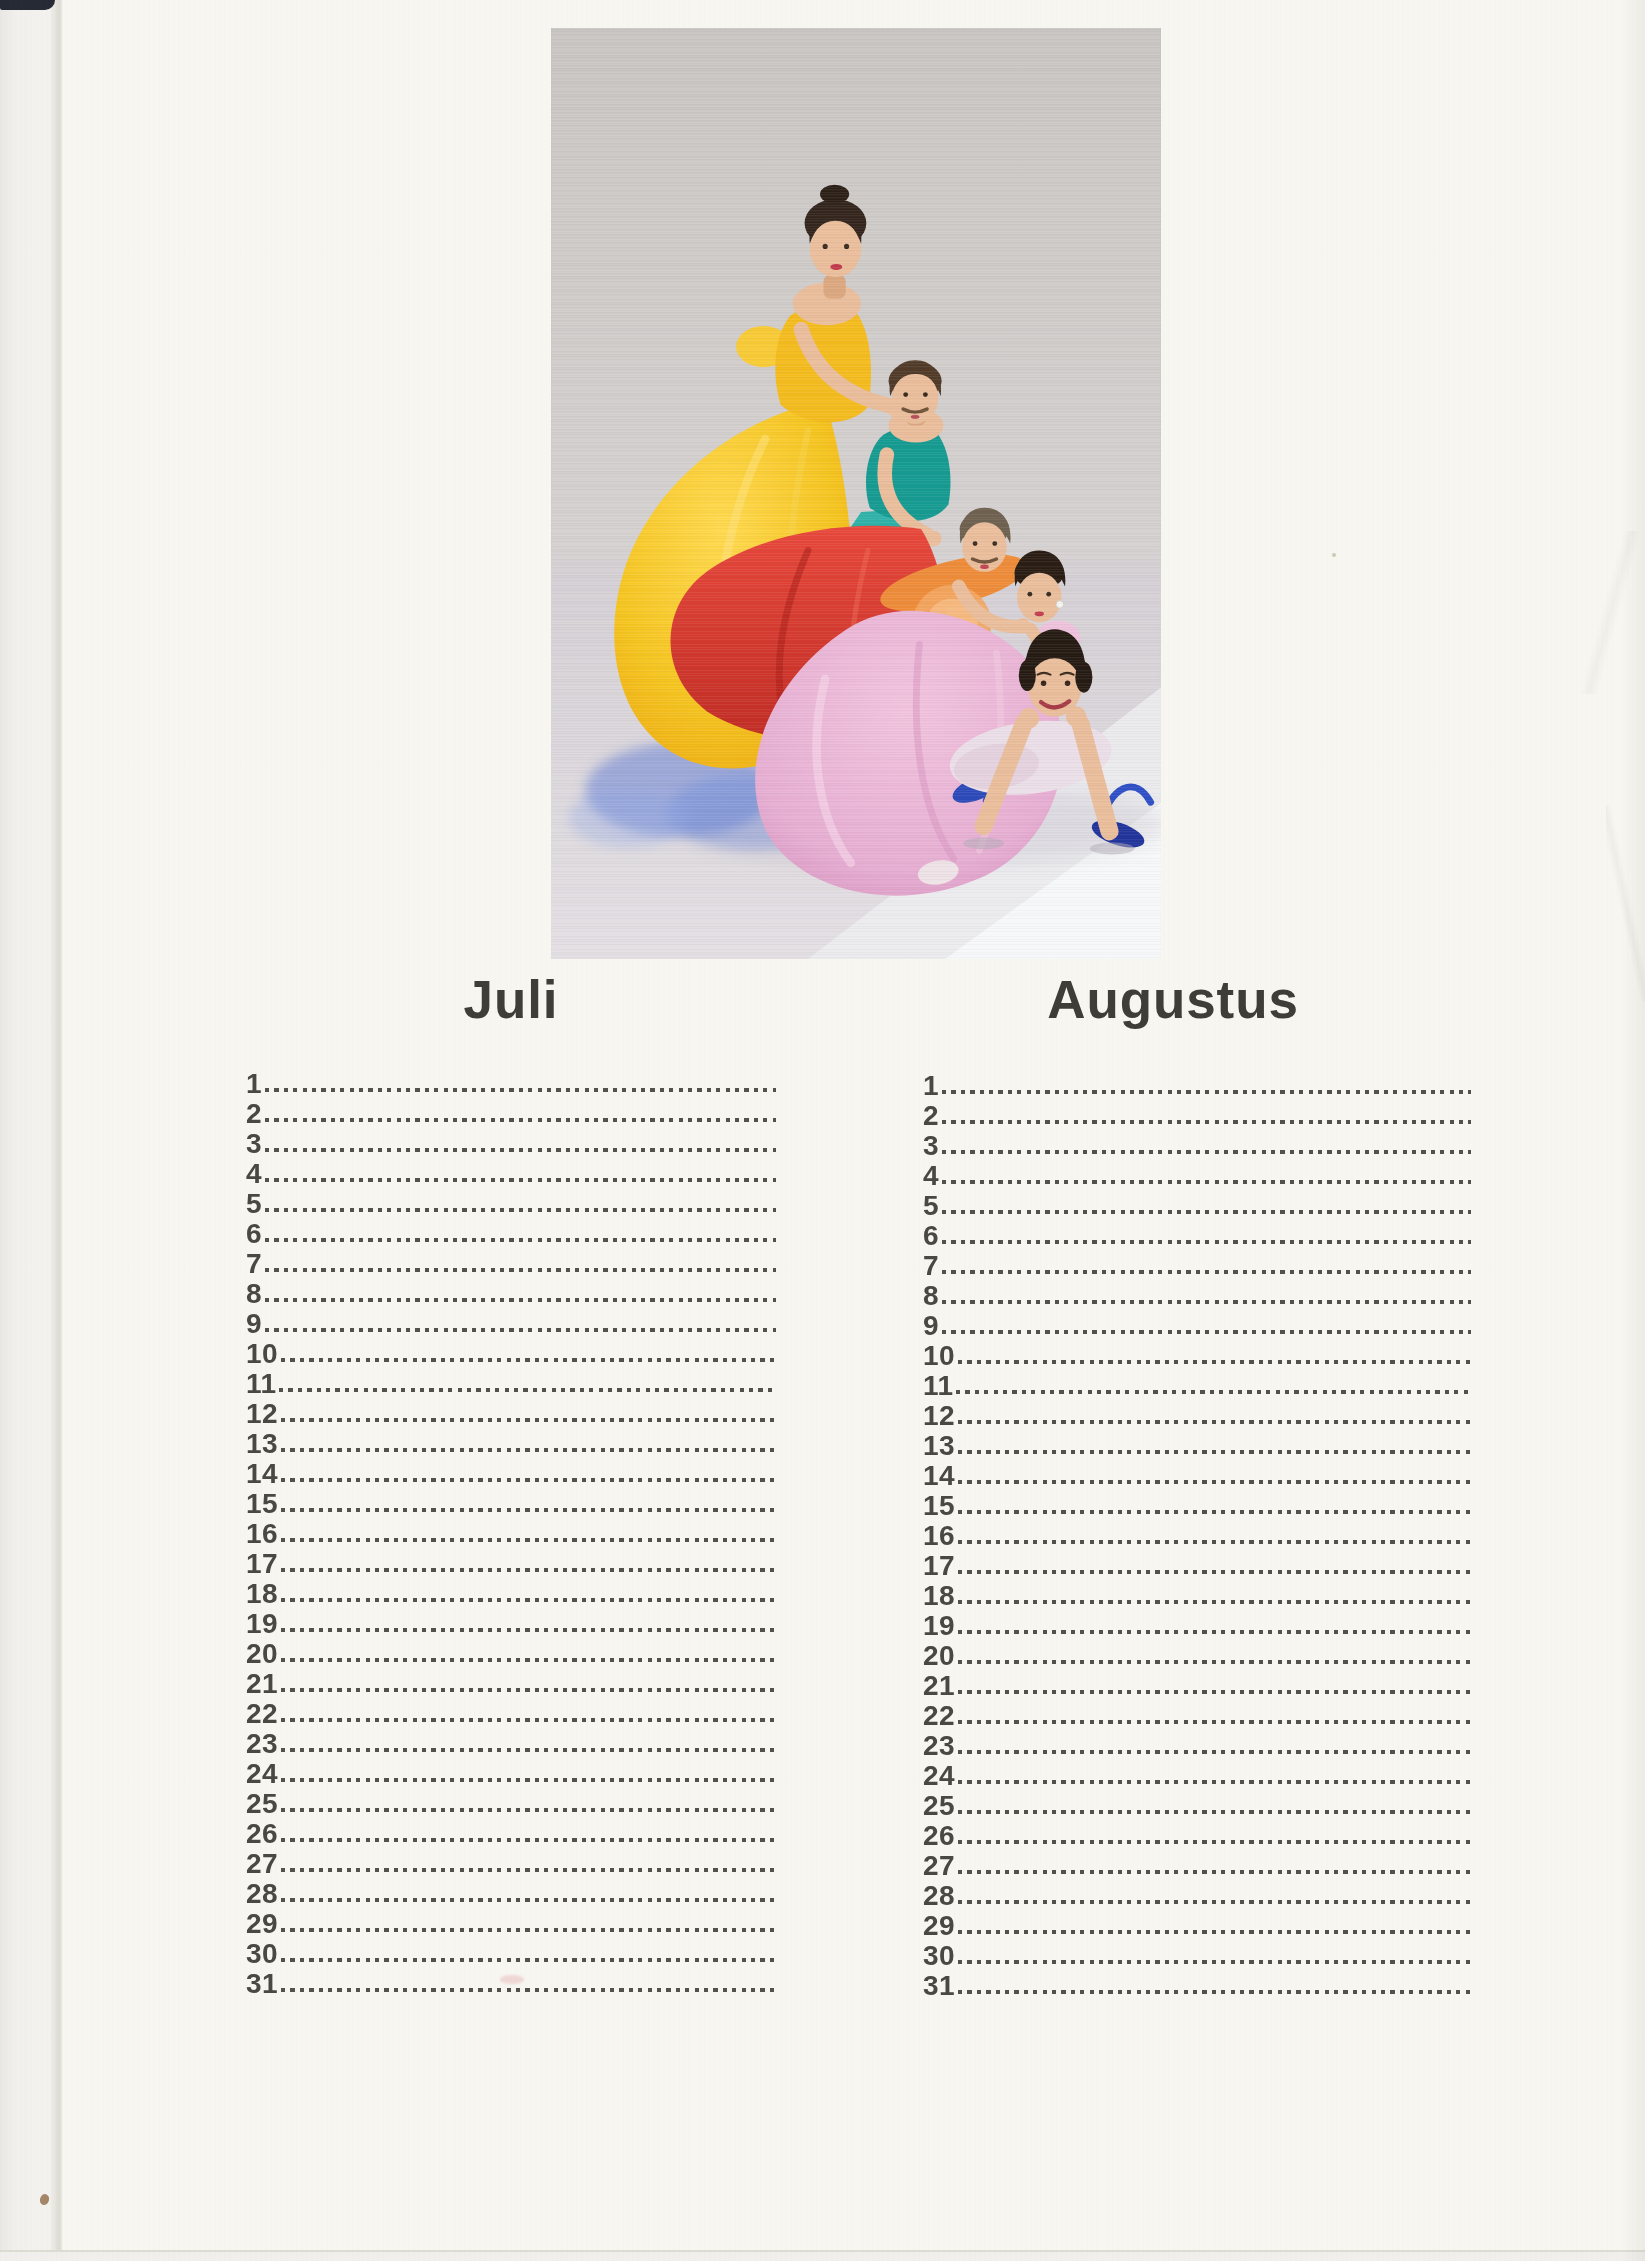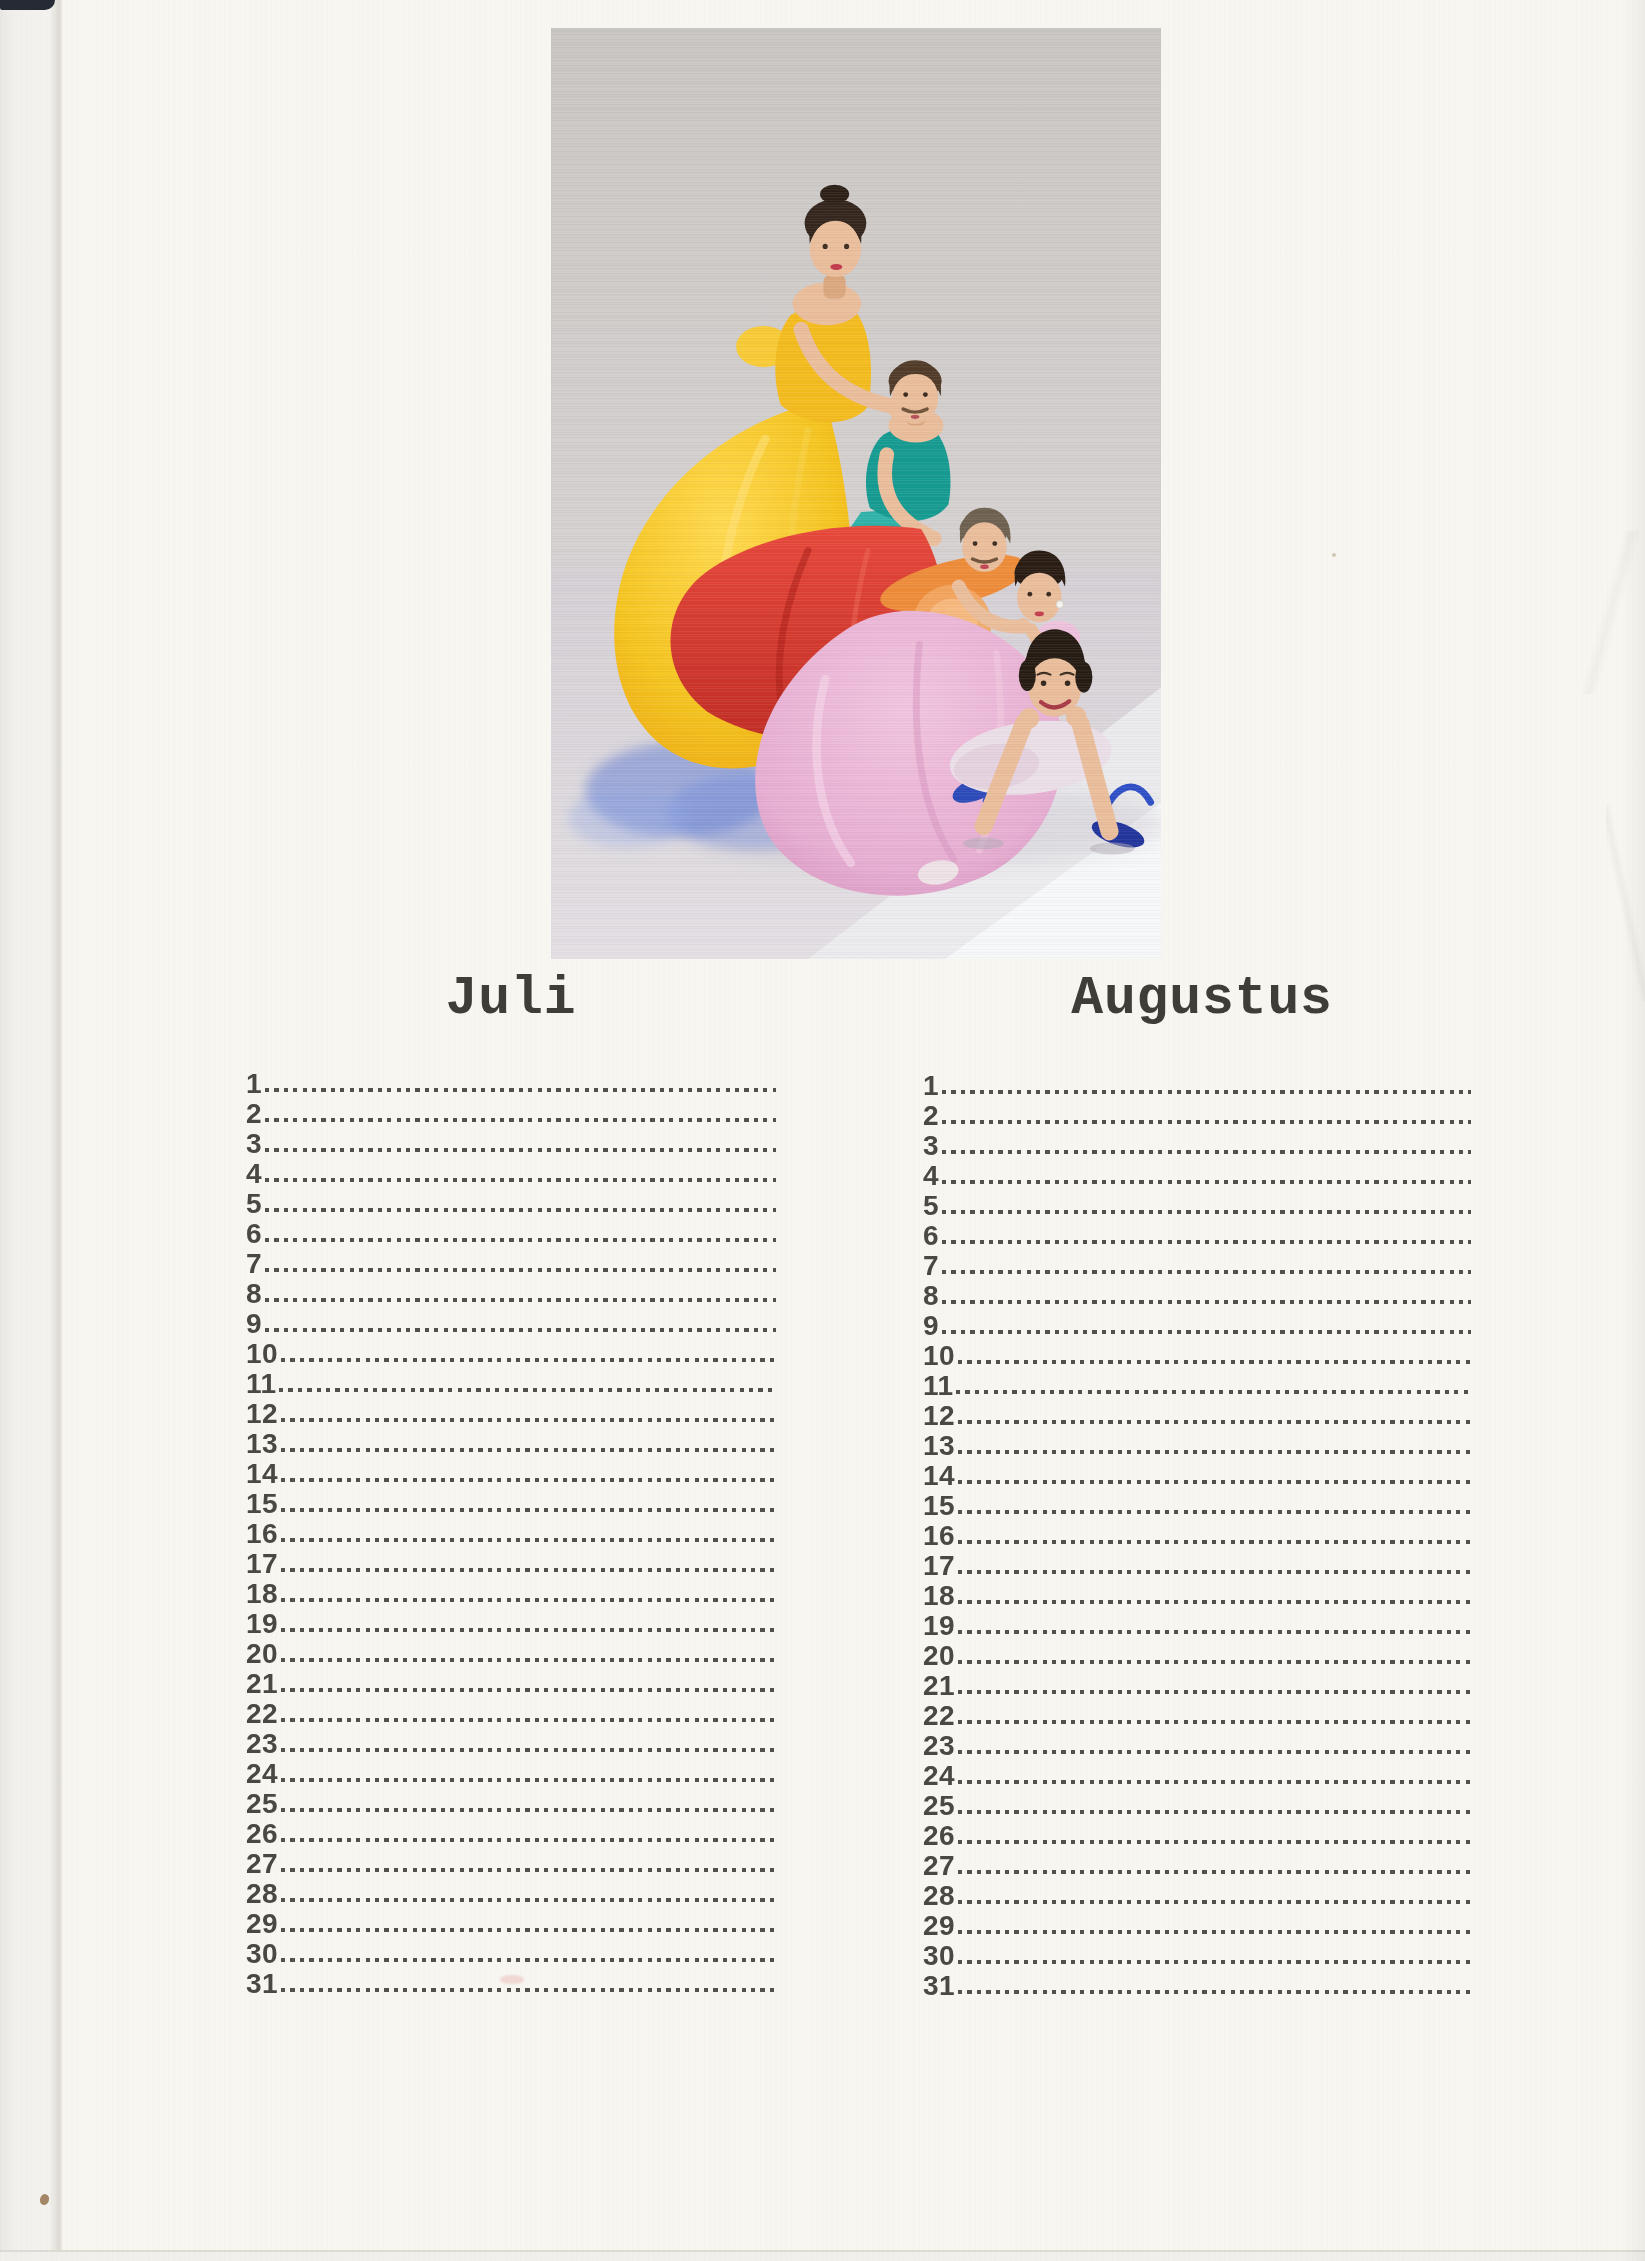--- a/index.html
+++ b/index.html
@@ -46,24 +46,24 @@
   }
   .photo svg{display:block;width:610px;height:931px;}
   .photo::after{
     content:"";position:absolute;inset:0;pointer-events:none;
     background:repeating-linear-gradient(to bottom,
       rgba(255,255,255,.07) 0 0.9px,rgba(120,115,125,.05) 0.9px 1.7px,transparent 1.7px 2.6px);
   }
   
   .month-title{
     position:absolute;margin:0;font-weight:bold;font-size:53px;line-height:53px;
-    color:#3e3d38;text-align:center;letter-spacing:0.9px;font-family:Liberation Mono, monospace;
+    color:#3e3d38;text-align:center;letter-spacing:0.9px;
   }
   #title-juli{left:246px;top:973px;width:530px;}
-  #title-augustus{left:928px;top:973px;width:548px;}
+  #title-augustus{left:899px;top:973px;width:548px;}
   .rows{position:absolute;display:flex;flex-direction:column;}
   #rows-juli{left:246px;top:1068px;width:530px;}
   #rows-augustus{left:923px;top:1070px;width:548px;}
   #rows-juli .day-row{height:30px;}
   #rows-augustus .day-row{height:30px;}
   .day-row{display:flex;align-items:flex-end;}
   .day-num{
     font-weight:bold;font-size:28px;line-height:1;color:#4a4843;
     letter-spacing:0.4px;flex:none;
   }

